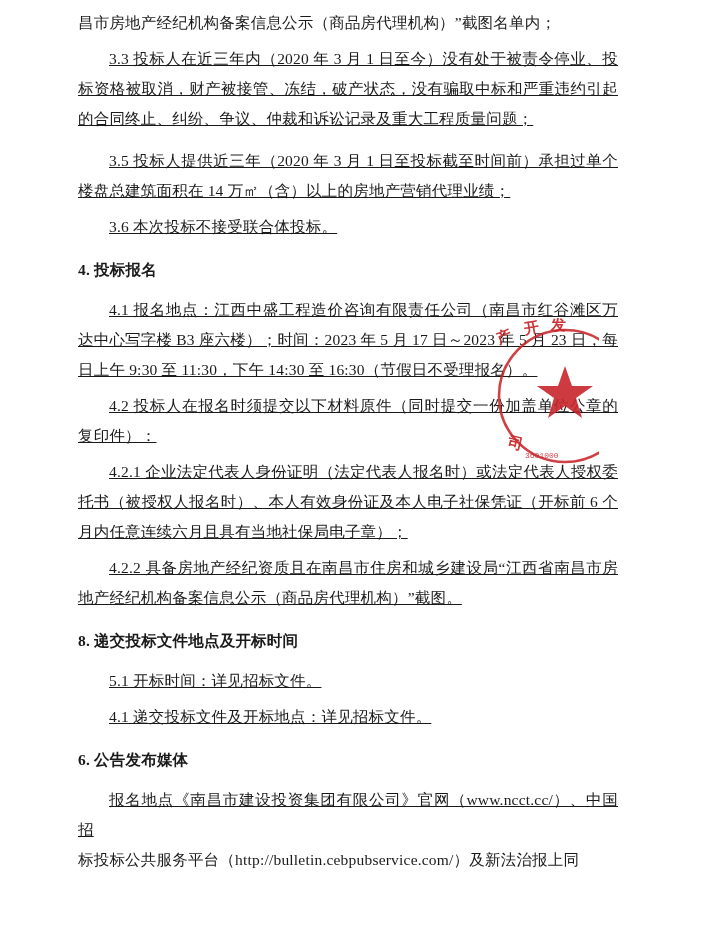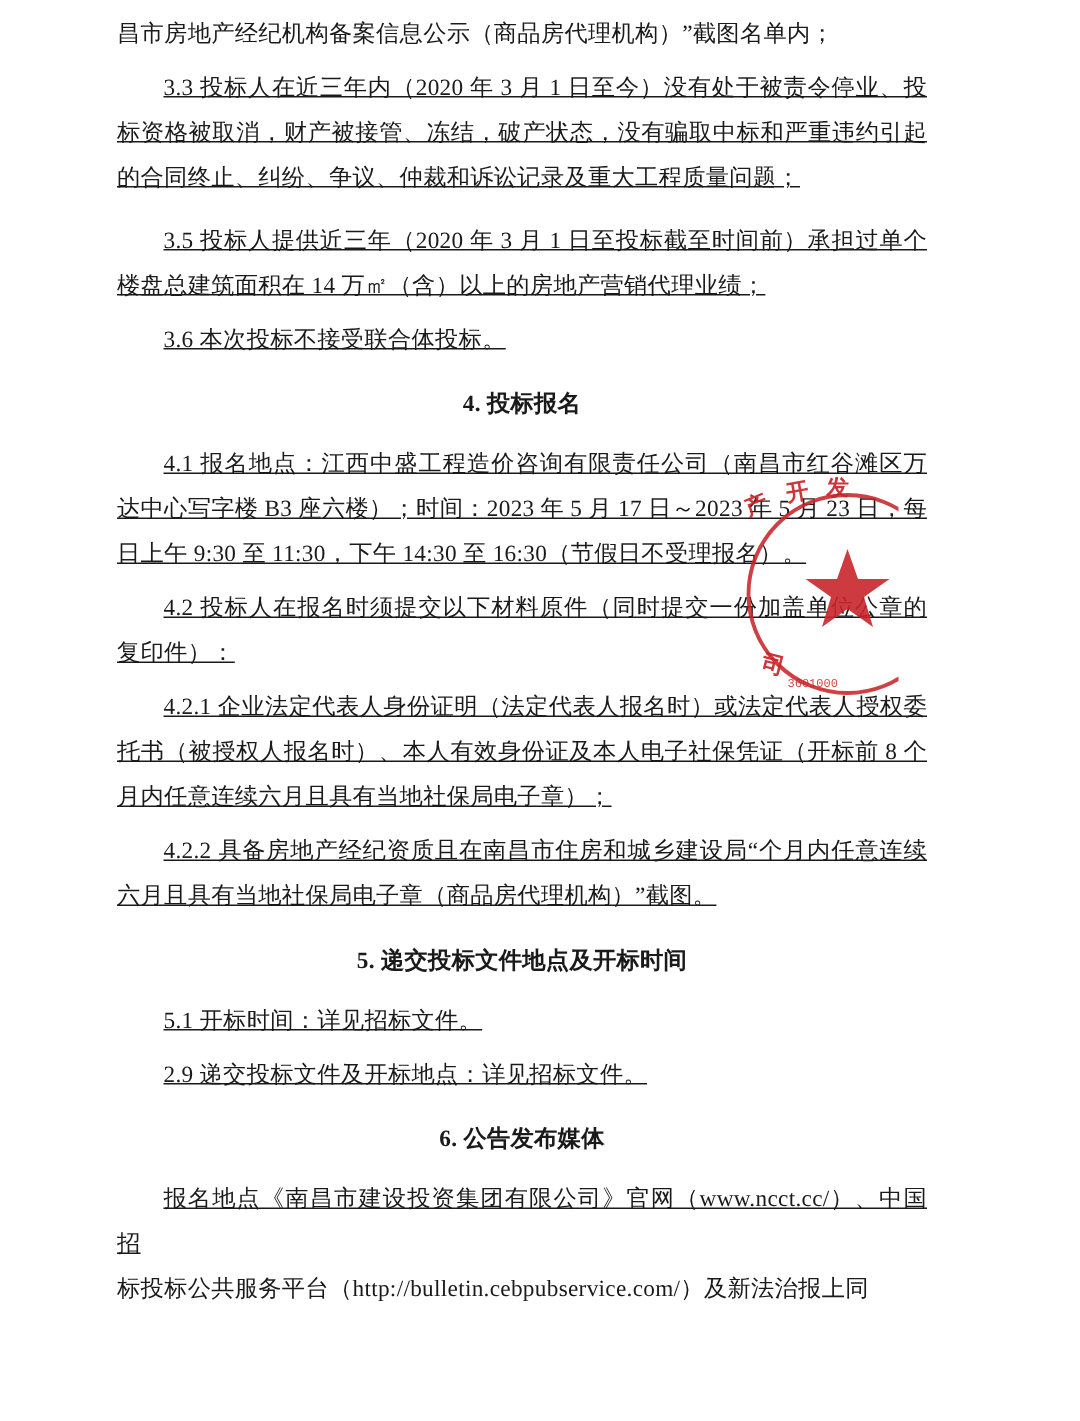--- a/index.html
+++ b/index.html
@@ -39,21 +39,20 @@
   p.indent {
     text-indent: 2em;
     text-decoration: underline;
   }
   h3.heading {
     margin: 0;
     font-size: 15.5px;
     line-height: 30px;
     font-weight: bold;
     letter-spacing: 0.2px;
-    text-align: center;
   }
   .gap-sm { height: 6px; }
   .gap-md { height: 10px; }
   .gap-lg { height: 13px; }
 
   
   .stamp {
     position: absolute;
     right: -2px;
     top: 318px;
@@ -86,33 +85,33 @@
 
     <h3 class="heading">4.  投标报名</h3>
     <div class="gap-md"></div>
 
     <p class="para indent">4.1 报名地点：江西中盛工程造价咨询有限责任公司（南昌市红谷滩区万达中心写字楼 B3 座六楼）；时间：2023 年 5 月 17 日～2023 年 5 月 23 日，每日上午 9:30 至 11:30，下午 14:30 至 16:30（节假日不受理报名）。</p>
     <div class="gap-sm"></div>
 
     <p class="para indent">4.2 投标人在报名时须提交以下材料原件（同时提交一份加盖单位公章的复印件）：</p>
     <div class="gap-sm"></div>
 
-    <p class="para indent">4.2.1 企业法定代表人身份证明（法定代表人报名时）或法定代表人授权委托书（被授权人报名时）、本人有效身份证及本人电子社保凭证（开标前 8 个月内任意连续六月且具有当地社保局电子章）；</p>
+    <p class="para indent">4.2.1 企业法定代表人身份证明（法定代表人报名时）或法定代表人授权委托书（被授权人报名时）、本人有效身份证及本人电子社保凭证（开标前 6 个月内任意连续六月且具有当地社保局电子章）；</p>
     <div class="gap-sm"></div>
 
-    <p class="para indent">4.2.2 具备房地产经纪资质且在南昌市住房和城乡建设局“个月内任意连续六月且具有当地社保局电子章（商品房代理机构）”截图。</p>
+    <p class="para indent">4.2.2 具备房地产经纪资质且在南昌市住房和城乡建设局“江西省南昌市房地产经纪机构备案信息公示（商品房代理机构）”截图。</p>
     <div class="gap-lg"></div>
 
-    <h3 class="heading">5.  递交投标文件地点及开标时间</h3>
+    <h3 class="heading">8.  递交投标文件地点及开标时间</h3>
     <div class="gap-md"></div>
 
     <p class="para indent">5.1 开标时间：详见招标文件。</p>
     <div class="gap-sm"></div>
 
-    <p class="para indent">2.9 递交投标文件及开标地点：详见招标文件。</p>
+    <p class="para indent">4.1 递交投标文件及开标地点：详见招标文件。</p>
     <div class="gap-lg"></div>
 
     <h3 class="heading">6.  公告发布媒体</h3>
     <div class="gap-md"></div>
 
     <p class="para indent">报名地点《南昌市建设投资集团有限公司》官网（www.ncct.cc/）、中国招</p>
     <p class="para">标投标公共服务平台（http://bulletin.cebpubservice.com/）及新法治报上同</p>
 
   </div>
 

